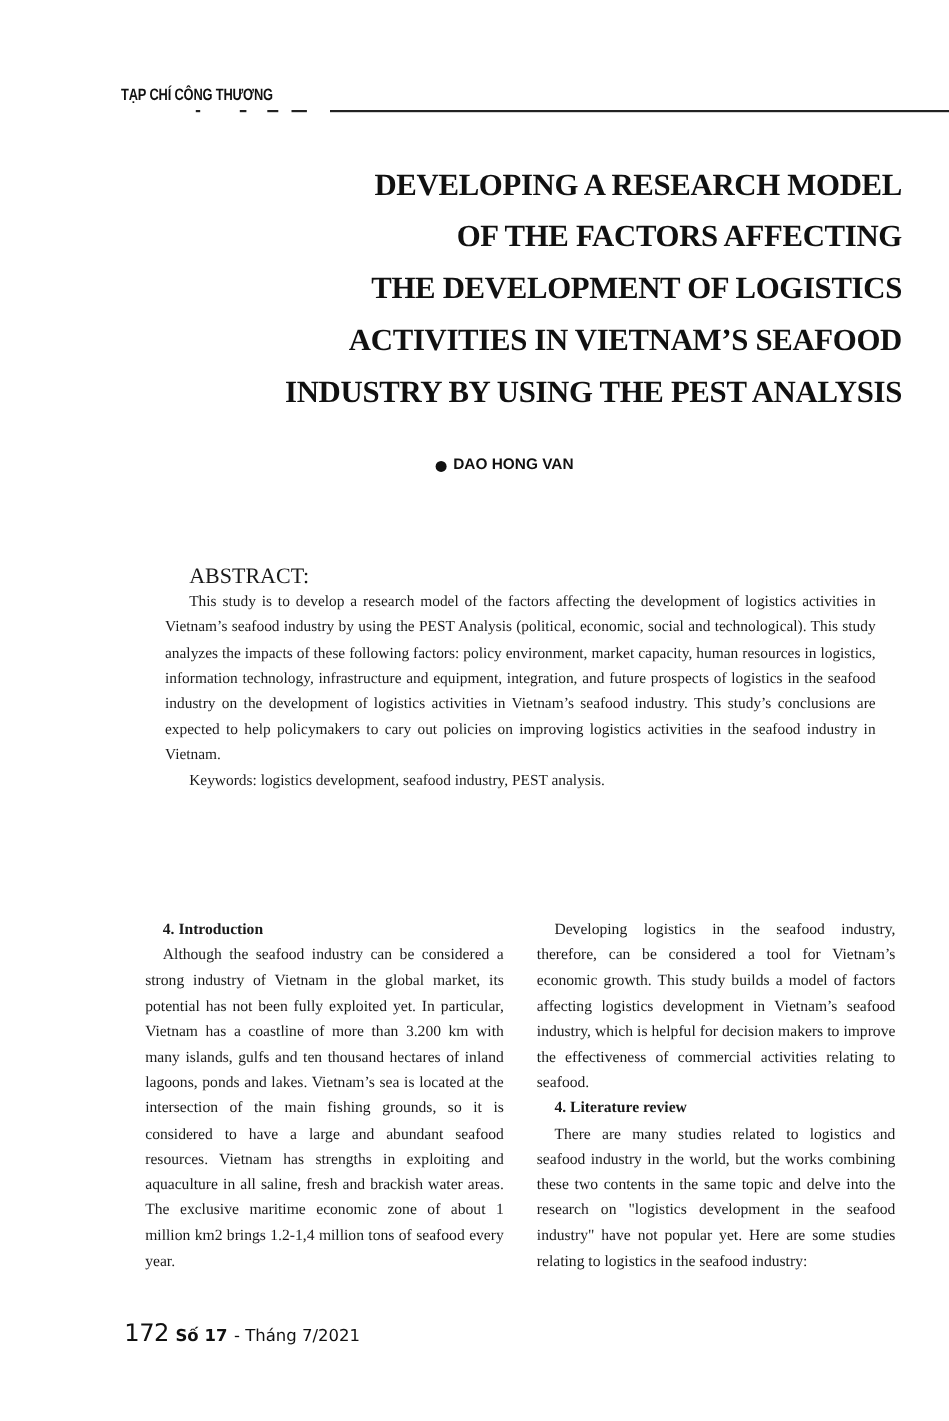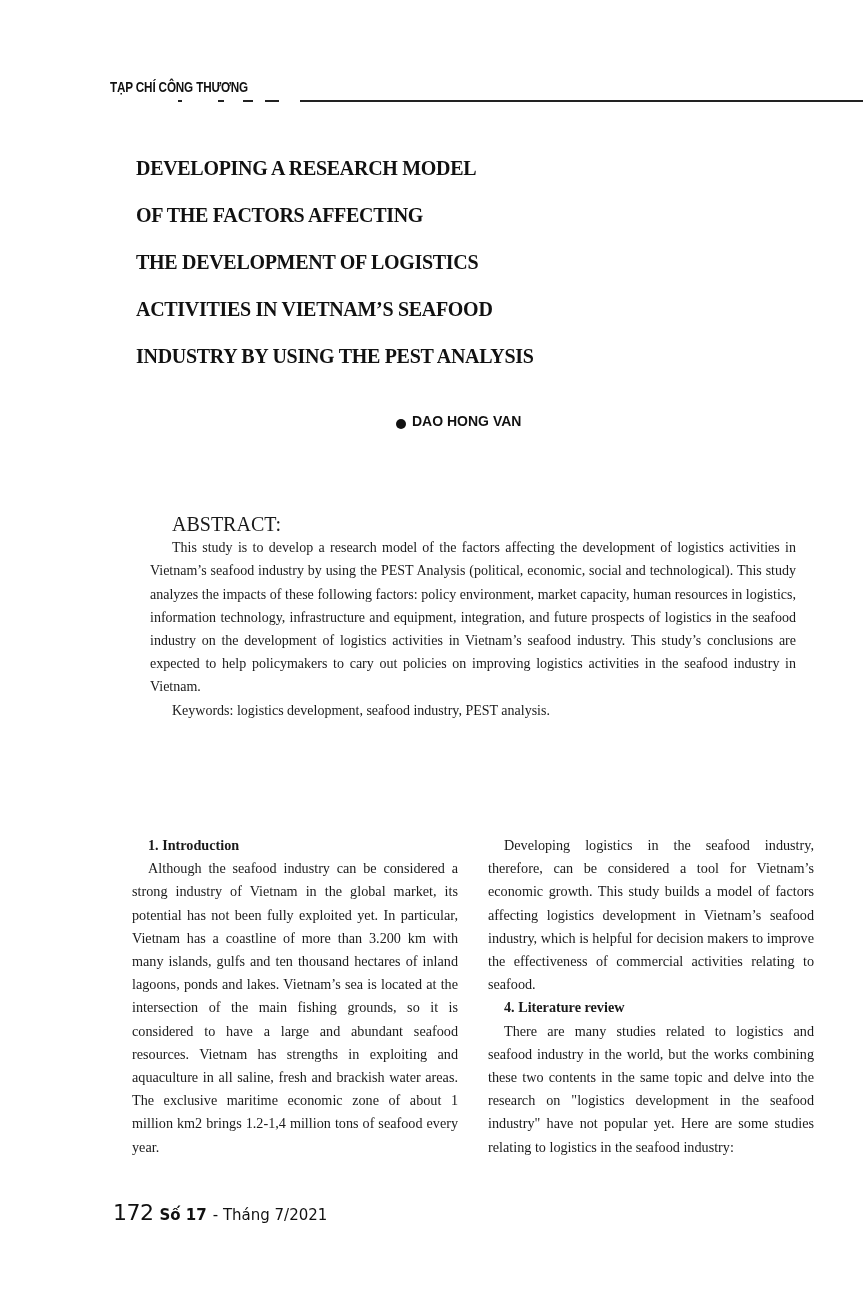--- a/index.html
+++ b/index.html
@@ -14,24 +14,24 @@
       color: #111;
     }
     .header-rule {
       position: absolute; left: 300px; top: 100px; width: 563px; height: 1.5px; background: #222;
     }
     .header-dash {
       position: absolute; top: 100px; height: 1.5px; background: #222;
     }
 
     .title {
-      position: absolute; left: 136px; top: 145px; width: 700px;
-      text-align: left;
+      position: absolute; left: 120px; top: 145px; width: 700px;
+      text-align: right;
       font-family: "Liberation Serif", serif; font-weight: bold;
-      font-size: 20px; line-height: 47px; letter-spacing: -0.3px;
+      font-size: 28px; line-height: 47px; letter-spacing: -0.3px;
       color: #111;
     }
     .title-line { display: block; white-space: nowrap; }
 
     .author {
       position: absolute; left: 396px; top: 413px;
       font-family: "Liberation Sans", sans-serif; font-size: 14px; font-weight: bold;
       color: #111; display: flex; align-items: flex-end; gap: 6px;
     }
     .bullet-icon { width: 10px; height: 10px; border-radius: 50%; background: #111; display: inline-block; }
@@ -89,21 +89,21 @@
 <section class="abstract">
   <div class="abstract-heading">ABSTRACT:</div>
   <p class="abstract-body">This study is to develop a research model of the factors affecting the development of logistics activities in Vietnam’s seafood industry by using the PEST Analysis (political, economic, social and technological). This study analyzes the impacts of these following factors: policy environment, market capacity, human resources in logistics, information technology, infrastructure and equipment, integration, and future prospects of logistics in the seafood industry on the development of logistics activities in Vietnam’s seafood industry. This study’s conclusions are expected to help policymakers to cary out policies on improving logistics activities in the seafood industry in Vietnam.</p>
   <p class="keywords">
     <b>Keywords:</b>
     <span>logistics development, seafood industry, PEST analysis.</span>
   </p>
 </section>
 
 <div class="col col-left">
-  <div class="section-heading">1. Introduction</div>
+  <div class="section-heading">4. Introduction</div>
   <p class="para">Although the seafood industry can be considered a strong industry of Vietnam in the global market, its potential has not been fully exploited yet. In particular, Vietnam has a coastline of more than 3.200 km with many islands, gulfs and ten thousand hectares of inland lagoons, ponds and lakes. Vietnam’s sea is located at the intersection of the main fishing grounds, so it is considered to have a large and abundant seafood resources. Vietnam has strengths in exploiting and aquaculture in all saline, fresh and brackish water areas. The exclusive maritime economic zone of about 1 million km2 brings 1.2-1,4 million tons of seafood every year.</p>
 </div>
 
 <div class="col col-right">
   <p class="para">Developing logistics in the seafood industry, therefore, can be considered a tool for Vietnam’s economic growth. This study builds a model of factors affecting logistics development in Vietnam’s seafood industry, which is helpful for decision makers to improve the effectiveness of commercial activities relating to seafood.</p>
   <div class="section-heading">4. Literature review</div>
   <p class="para">There are many studies related to logistics and seafood industry in the world, but the works combining these two contents in the same topic and delve into the research on "logistics development in the seafood industry" have not popular yet. Here are some studies relating to logistics in the seafood industry:</p>
 </div>
 
 <div class="footer">

